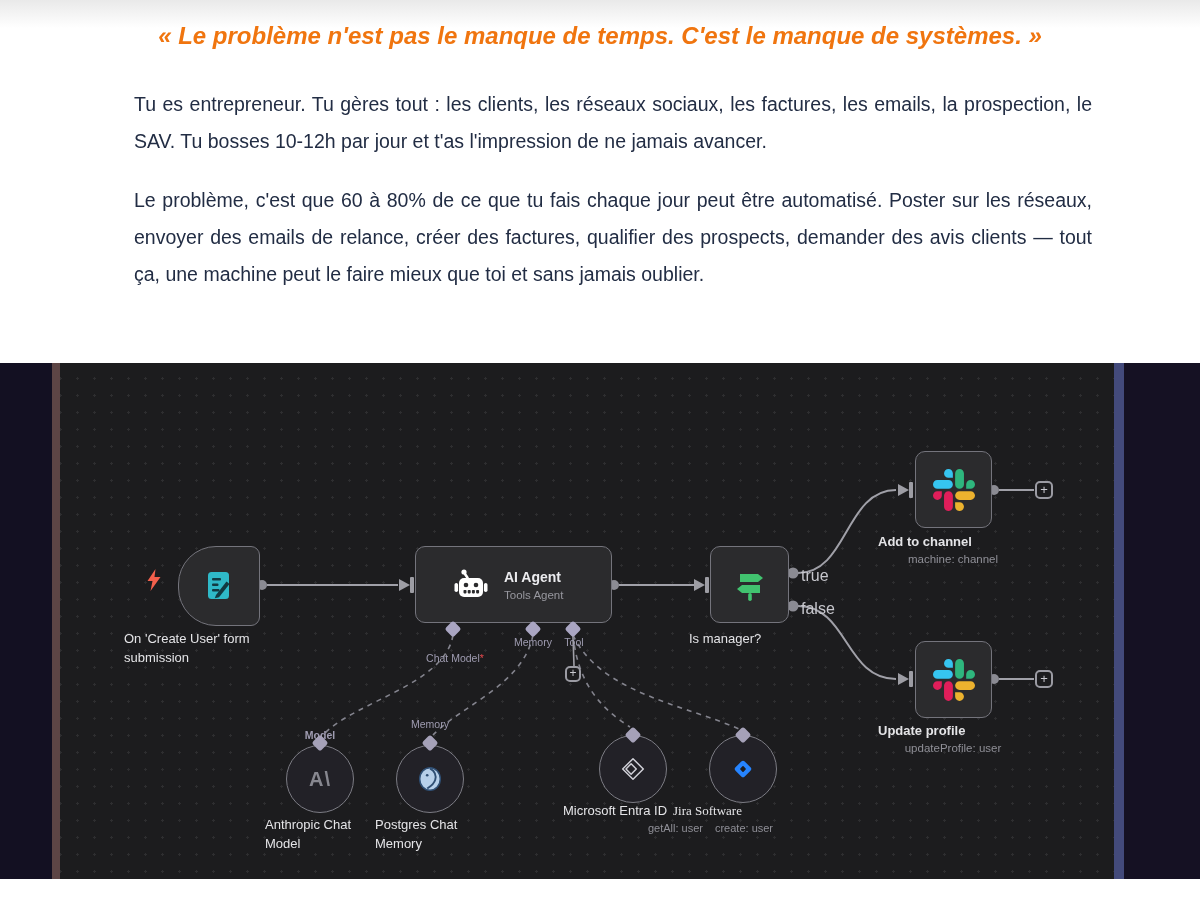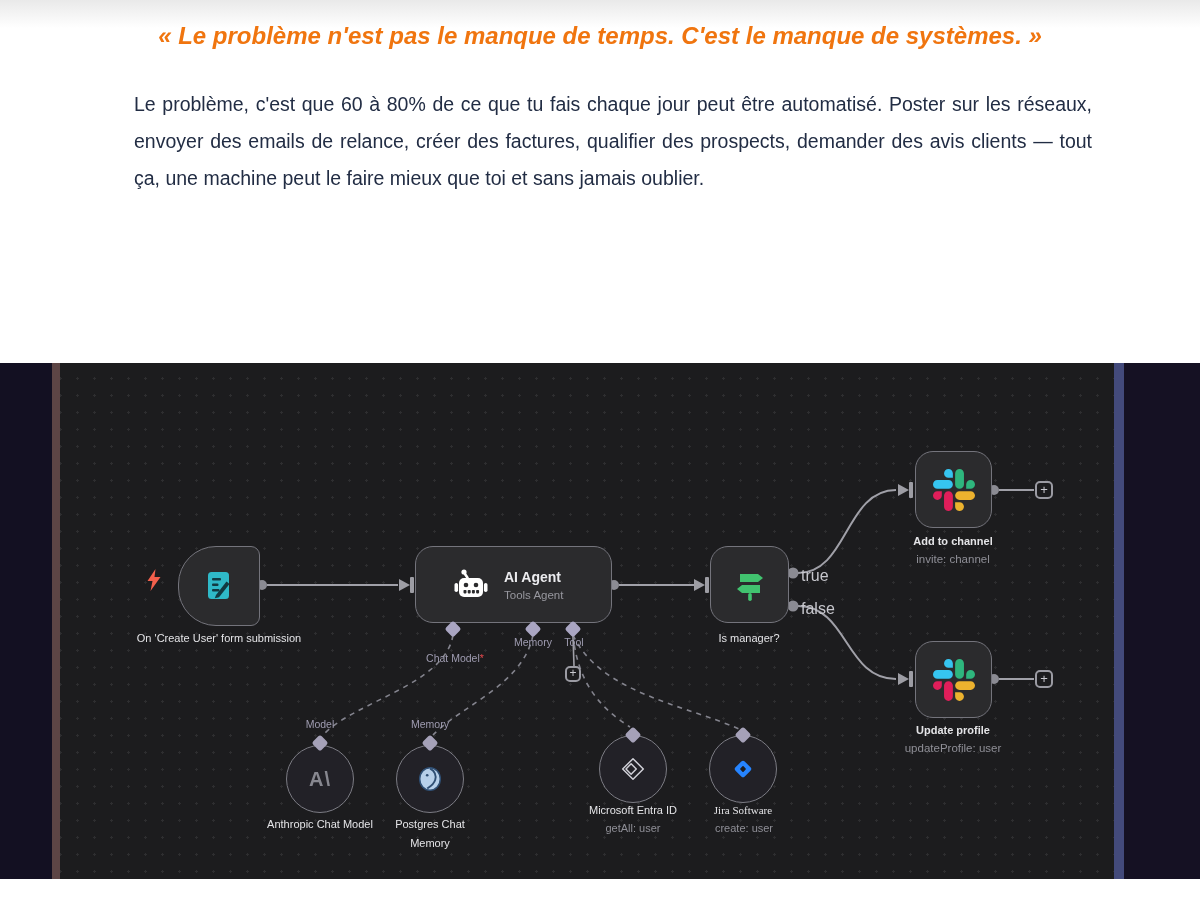--- a/index.html
+++ b/index.html
@@ -18,29 +18,29 @@
   .line-left{position:absolute;top:0;bottom:0;left:52px;width:8px;background:#5d4545;}
   .line-right{position:absolute;top:0;bottom:0;right:76px;width:10px;background:#434a7b;}
   .strip-right{position:absolute;top:0;bottom:0;right:0;width:76px;background:#151123;}
   .canvas{position:absolute;top:0;bottom:0;left:60px;width:1054px;overflow:hidden;
           background-color:#1c1c1e;
           background-image:radial-gradient(circle,#2e2e30 1.2px,transparent 1.4px);
           background-size:17px 17px;background-position:9px 7px;}
   .wires{position:absolute;left:0;top:0;z-index:1;}
 
   .node{position:absolute;z-index:2;box-sizing:border-box;background:#2b2b2d;
-        border:1.6px solid #74747c;border-radius:18px;
+        border:1.6px solid #74747c;border-radius:10px;
         display:flex;align-items:center;justify-content:center;}
   .trigger{border-radius:38px 9px 9px 38px;}
   .agent-text{margin-left:14px;}
   .agent-title{font-size:14px;font-weight:700;color:#ececef;}
   .agent-sub{font-size:11.5px;color:#97979e;margin-top:4px;}
 
-  .nlabel{position:absolute;z-index:2;color:#e4e4e7;font-size:11px;font-weight:600;
-          text-align:center;line-height:19px;}
+  .nlabel{position:absolute;z-index:2;color:#e4e4e7;font-size:13px;font-weight:600;
+          line-height:19px;}
   .sub{position:absolute;z-index:2;color:#8f8f97;font-size:11.5px;font-weight:400;text-align:center;}
   .plabel{position:absolute;z-index:2;color:#9f9cb1;font-size:10.5px;text-align:center;}
   .tf{position:absolute;z-index:2;color:#c7c7cd;font-size:16px;}
   .req{color:#e5484d;}
 
   .circle{position:absolute;z-index:2;width:68px;height:68px;border-radius:50%;
           box-sizing:border-box;border:1.6px solid #7c7c84;background:#222127;
           display:flex;align-items:center;justify-content:center;}
   .anthropic-logo{font-size:20px;font-weight:700;color:#87878f;letter-spacing:1px;}
 
@@ -51,20 +51,21 @@
         font-size:13px;line-height:13px;text-align:center;}
   .plus.small{width:16px;height:16px;font-size:12px;line-height:11px;}
   .bolt{position:absolute;z-index:2;}
 </style>
 </head>
 <body>
 
 <div class="top">
   <p class="quote">« Le problème n'est pas le manque de temps. C'est le manque de systèmes. »</p>
   <div class="intro">
+    <p>Tu es entrepreneur. Tu gères tout : les clients, les réseaux sociaux, les factures, les emails, la prospection, le SAV. Tu bosses 10-12h par jour et t'as l'impression de ne jamais avancer.</p>
     <p>Le problème, c'est que 60 à 80% de ce que tu fais chaque jour peut être automatisé. Poster sur les réseaux, envoyer des emails de relance, créer des factures, qualifier des prospects, demander des avis clients — tout ça, une machine peut le faire mieux que toi et sans jamais oublier.</p>
   </div>
 </div>
 
 <div class="stage">
   <div style="position:absolute;top:0;bottom:0;left:0;width:52px;background:#131022;"></div>
   <div class="line-left"></div>
   <div class="strip-right"></div>
   <div class="line-right"></div>
 
@@ -164,36 +165,36 @@
 
     <div class="node" style="left:855px;top:88px;width:77px;height:77px;">
       <svg width="42" height="42" viewBox="0 0 122.8 122.8">
         <path d="M25.8 77.6c0 7.1-5.8 12.9-12.9 12.9S0 84.7 0 77.6s5.8-12.9 12.9-12.9h12.9v12.9zm6.5 0c0-7.1 5.8-12.9 12.9-12.9s12.9 5.8 12.9 12.9v32.3c0 7.1-5.8 12.9-12.9 12.9s-12.9-5.8-12.9-12.9V77.6z" fill="#E01E5A"></path>
         <path d="M45.2 25.8c-7.1 0-12.9-5.8-12.9-12.9S38.1 0 45.2 0s12.9 5.8 12.9 12.9v12.9H45.2zm0 6.5c7.1 0 12.9 5.8 12.9 12.9s-5.8 12.9-12.9 12.9H12.9C5.8 58.1 0 52.3 0 45.2s5.8-12.9 12.9-12.9h32.3z" fill="#36C5F0"></path>
         <path d="M97 45.2c0-7.1 5.8-12.9 12.9-12.9s12.9 5.8 12.9 12.9-5.8 12.9-12.9 12.9H97V45.2zm-6.5 0c0 7.1-5.8 12.9-12.9 12.9s-12.9-5.8-12.9-12.9V12.9C64.7 5.8 70.5 0 77.6 0s12.9 5.8 12.9 12.9v32.3z" fill="#2EB67D"></path>
         <path d="M77.6 97c7.1 0 12.9 5.8 12.9 12.9s-5.8 12.9-12.9 12.9-12.9-5.8-12.9-12.9V97h12.9zm0-6.5c-7.1 0-12.9-5.8-12.9-12.9s5.8-12.9 12.9-12.9h32.3c7.1 0 12.9 5.8 12.9 12.9s-5.8 12.9-12.9 12.9H77.6z" fill="#ECB22E"></path>
       </svg>
     </div>
     <div class="nlabel" style="left:818px;top:169px;width:150px;">Add to channel</div>
-    <div class="sub" style="left:818px;top:190px;width:150px;">invite: channel</div>
+    <div class="sub" style="left:818px;top:190px;width:150px;">machine: channel</div>
     <div class="plus" style="left:975px;top:118px;">+</div>
 
     <div class="node" style="left:855px;top:278px;width:77px;height:77px;">
       <svg width="42" height="42" viewBox="0 0 122.8 122.8">
         <path d="M25.8 77.6c0 7.1-5.8 12.9-12.9 12.9S0 84.7 0 77.6s5.8-12.9 12.9-12.9h12.9v12.9zm6.5 0c0-7.1 5.8-12.9 12.9-12.9s12.9 5.8 12.9 12.9v32.3c0 7.1-5.8 12.9-12.9 12.9s-12.9-5.8-12.9-12.9V77.6z" fill="#E01E5A"></path>
         <path d="M45.2 25.8c-7.1 0-12.9-5.8-12.9-12.9S38.1 0 45.2 0s12.9 5.8 12.9 12.9v12.9H45.2zm0 6.5c7.1 0 12.9 5.8 12.9 12.9s-5.8 12.9-12.9 12.9H12.9C5.8 58.1 0 52.3 0 45.2s5.8-12.9 12.9-12.9h32.3z" fill="#36C5F0"></path>
         <path d="M97 45.2c0-7.1 5.8-12.9 12.9-12.9s12.9 5.8 12.9 12.9-5.8 12.9-12.9 12.9H97V45.2zm-6.5 0c0 7.1-5.8 12.9-12.9 12.9s-12.9-5.8-12.9-12.9V12.9C64.7 5.8 70.5 0 77.6 0s12.9 5.8 12.9 12.9v32.3z" fill="#2EB67D"></path>
         <path d="M77.6 97c7.1 0 12.9 5.8 12.9 12.9s-5.8 12.9-12.9 12.9-12.9-5.8-12.9-12.9V97h12.9zm0-6.5c-7.1 0-12.9-5.8-12.9-12.9s5.8-12.9 12.9-12.9h32.3c7.1 0 12.9 5.8 12.9 12.9s-5.8 12.9-12.9 12.9H77.6z" fill="#ECB22E"></path>
       </svg>
     </div>
     <div class="nlabel" style="left:818px;top:358px;width:150px;">Update profile</div>
     <div class="sub" style="left:818px;top:379px;width:150px;">updateProfile: user</div>
     <div class="plus" style="left:975px;top:307px;">+</div>
 
-    <div class="plabel" style="left:225px;top:355px;width:70px;">Model</div>
+    <div class="plabel" style="left:225px;top:366px;width:70px;font-weight:bold;">Model</div>
     <div class="d" style="left:254px;top:374px;background:#a5a1b8;"></div>
     <div class="circle" style="left:226px;top:382px;">
       <span class="anthropic-logo">A\</span>
     </div>
     <div class="nlabel" style="left:205px;top:452px;width:110px;font-weight:400;">Anthropic Chat Model</div>
 
     <div class="plabel" style="left:335px;top:355px;width:70px;">Memory</div>
     <div class="d" style="left:364px;top:374px;background:#a5a1b8;"></div>
     <div class="circle" style="left:336px;top:382px;">
       <svg width="30" height="30" viewBox="0 0 32 32">
@@ -205,21 +206,21 @@
     <div class="nlabel" style="left:315px;top:452px;width:110px;font-weight:400;">Postgres Chat Memory</div>
 
     <div class="d" style="left:567px;top:366px;background:#a5a1b8;"></div>
     <div class="circle" style="left:539px;top:372px;">
       <svg width="30" height="30" viewBox="0 0 32 32" fill="none" stroke="#cfcfd6" stroke-width="1.6" stroke-linejoin="round">
         <polygon points="16,5 27,16 16,27 5,16"></polygon>
         <polygon points="14,10.5 19.5,16 14,21.5 8.5,16"></polygon>
       </svg>
     </div>
     <div class="nlabel" style="left:503px;top:438px;width:140px;font-weight:400;">Microsoft Entra ID</div>
-    <div class="sub" style="left:503px;top:459px;width:140px;font-size:11px;">getAll: user</div>
+    <div class="sub" style="left:503px;top:459px;width:140px;font-size:11px;text-align:right;">getAll: user</div>
 
     <div class="d" style="left:677px;top:366px;background:#a5a1b8;"></div>
     <div class="circle" style="left:649px;top:372px;">
       <svg width="26" height="26" viewBox="0 0 32 32">
         <rect x="8" y="8" width="16" height="16" rx="3" transform="rotate(45 16 16)" fill="#2684FF"></rect>
         <rect x="13.2" y="13.2" width="5.6" height="5.6" rx="1" transform="rotate(45 16 16)" fill="#1d1d20"></rect>
       </svg>
     </div>
     <div class="nlabel" style="left:613px;top:438px;width:140px;font-weight:400;font-family:Liberation Serif, serif;">Jira Software</div>
     <div class="sub" style="left:614px;top:459px;width:140px;font-size:11px;">create: user</div>

